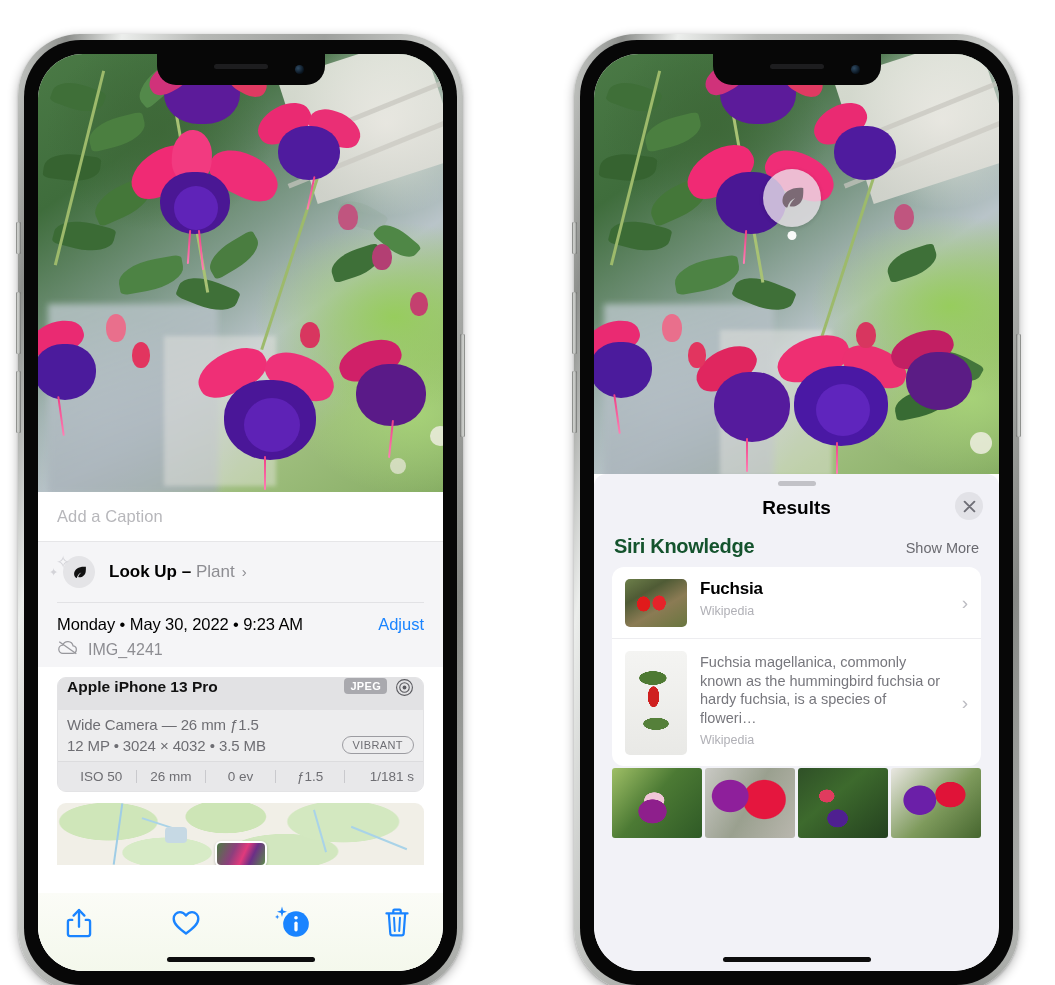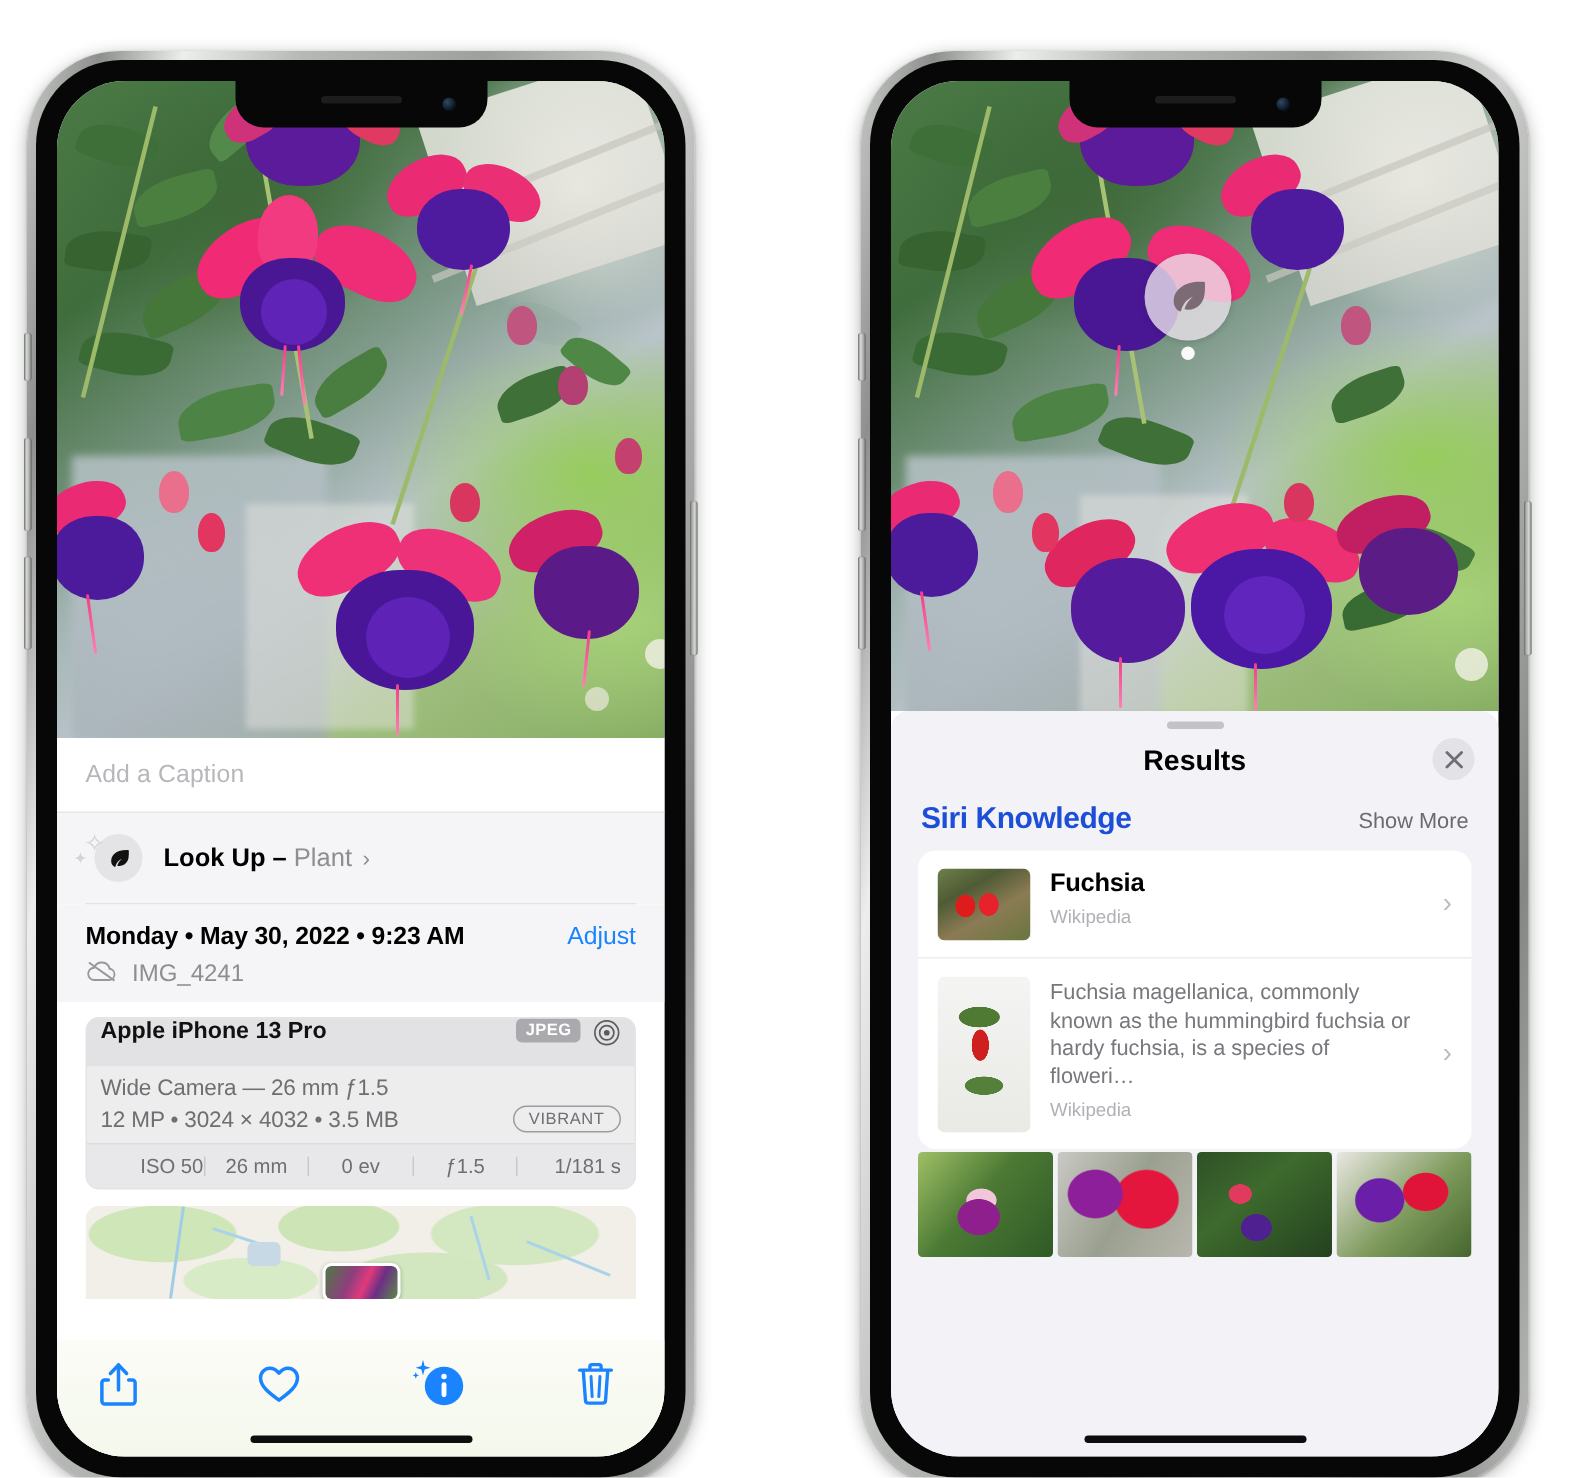--- a/index.html
+++ b/index.html
@@ -97,21 +97,21 @@
   .sparkle{ position:absolute; color:#d3d3d8; pointer-events:none; }
   .sp1{ left:-1px; top:10px; font-size:17px; }
   .sp2{ left:-8px; top:24px; font-size:11px; }
   .lookup-text{ margin-left:14px; font-size:17px; color:#000; font-weight:700; }
   .lookup-text .sub{ color:#8d8d92; font-weight:400; }
   .chev-sm{ margin-left:7px; color:#8d8d92; font-size:15px; font-weight:400; }
   .divider{ height:1px; background:#e2e2e5; }
 
   .meta-sec{ background:#f5f5f7; padding:12px 19px 8px; }
   .meta-row1{ display:flex; align-items:baseline; justify-content:space-between; }
-  .meta-date{ font-size:16.5px; color:#000; letter-spacing:-.1px;font-weight:bold; }
+  .meta-date{ font-size:16.5px; color:#000; letter-spacing:-.1px; }
   .adjust{ font-size:16.5px; color:#1a84ff; }
   .meta-row2{ display:flex; align-items:center; margin-top:6px; gap:9px; }
   .filename{ font-size:16px; color:#8d8d92; }
 
   .cam-card{
     margin:10px 19px 0; background:#ececed; border-radius:9px; overflow:hidden;
     border:1px solid #e3e3e5;
   }
   .cam-head{ display:flex; align-items:flex-start; height:32px; padding:0 9px;
     background:#e2e2e4; }
@@ -120,21 +120,21 @@
     padding:2px 6px; border-radius:4px; letter-spacing:.3px; margin-right:8px; }
   .cam-body{ padding:6px 9px 7px; background:#ededee; }
   .cam-line{ font-size:15px; color:#6e6e73; letter-spacing:-.1px; }
   .cam-line2{ display:flex; align-items:center; justify-content:space-between;
     margin-top:3px; }
   .tag-vib{ border:1px solid #9c9ca1; color:#6e6e73; font-size:11px;
     padding:2px 10px; border-radius:10px; letter-spacing:.4px; }
   .exif{ display:flex; align-items:center; height:30px; background:#e8e8ea;
     border-top:1px solid #dcdcde; padding:0 9px; }
   .exif span{ flex:1; text-align:center; font-size:13.5px; color:#6e6e73; }
-  .exif span:first-child{ text-align:right; }
+  .exif span:first-child{ text-align:center; }
   .exif span:last-child{ text-align:right; }
   .exif i{ width:1px; height:13px; background:#c9c9cd; display:block; }
 
   .map{
     margin:11px 19px 0; height:62px; border-radius:9px 9px 0 0;
     position:relative; overflow:hidden;
     background:
       radial-gradient(ellipse 22% 50% at 14% 30%, #cfe6b9, #cfe6b9 60%, rgba(207,230,185,0) 62%),
       radial-gradient(ellipse 18% 44% at 46% 22%, #cde5b6, #cde5b6 60%, rgba(205,229,182,0) 62%),
       radial-gradient(ellipse 25% 55% at 78% 30%, #d3e8c0, #d3e8c0 60%, rgba(211,232,192,0) 62%),
@@ -167,21 +167,21 @@
   .grabber{ width:38px; height:5px; border-radius:3px; background:#c2c2c7;
     margin:7px auto 0; }
   .res-head{ position:relative; height:44px; display:flex; align-items:center;
     justify-content:center; }
   .res-title{ font-size:19px; font-weight:700; color:#000; }
   .close-btn{ position:absolute; right:16px; top:6px;
     width:28px; height:28px; border-radius:50%; background:#e2e2e7;
     display:flex; align-items:center; justify-content:center; }
   .sec-head{ display:flex; align-items:baseline; justify-content:space-between;
     padding:5px 20px 9px; }
-  .sec-title{ font-size:20px; font-weight:700; color:#1d4ed8; letter-spacing:-.3px; }
+  .sec-title{ font-size:20px; font-weight:700; color:#14532d; letter-spacing:-.3px; }
   .show-more{ font-size:14.5px; color:#6a6a70; }
 
   .card{ margin:0 18px; background:#fff; border-radius:12px; overflow:hidden; }
   .kitem{ display:flex; padding:12px 13px 11px; position:relative; }
   .kitem + .kitem{ border-top:1px solid #ededf0; }
   .kthumb{ width:62px; flex:0 0 62px; border-radius:5px; overflow:hidden;
     margin-right:13px; }
   .kthumb.t1{ height:48px;
     background:
       radial-gradient(ellipse 15% 22% at 30% 52%, #e01b1b, #e01b1b 70%, rgba(224,27,27,0) 73%),

